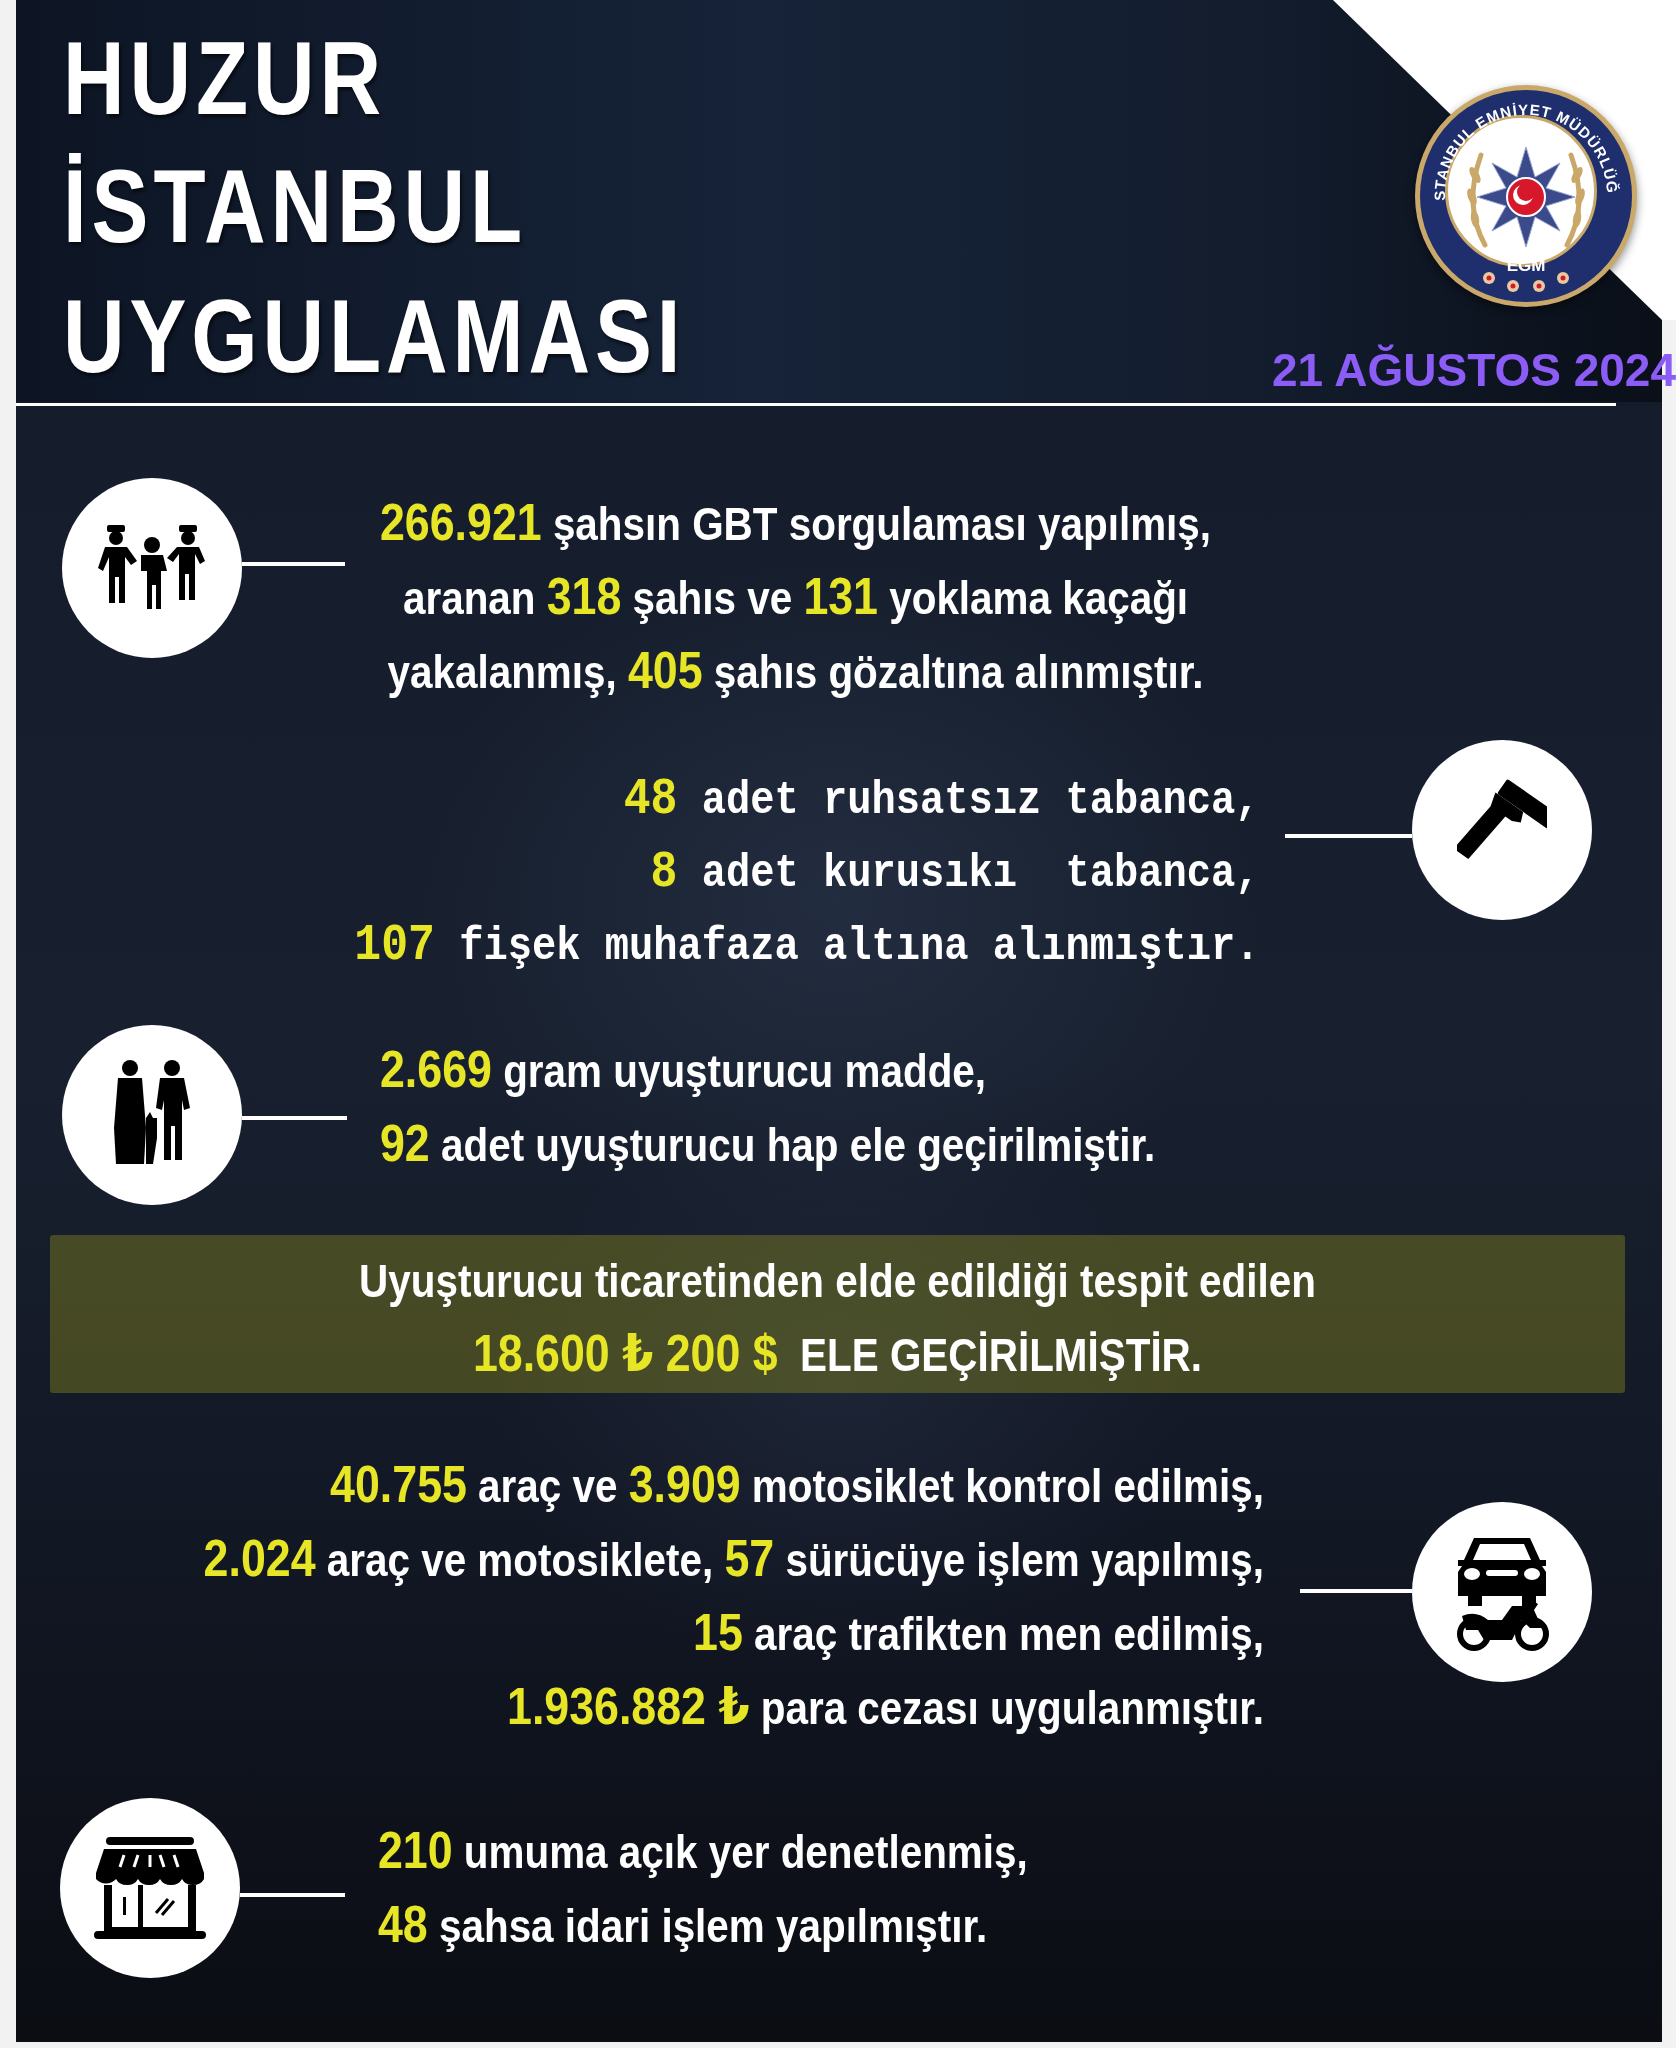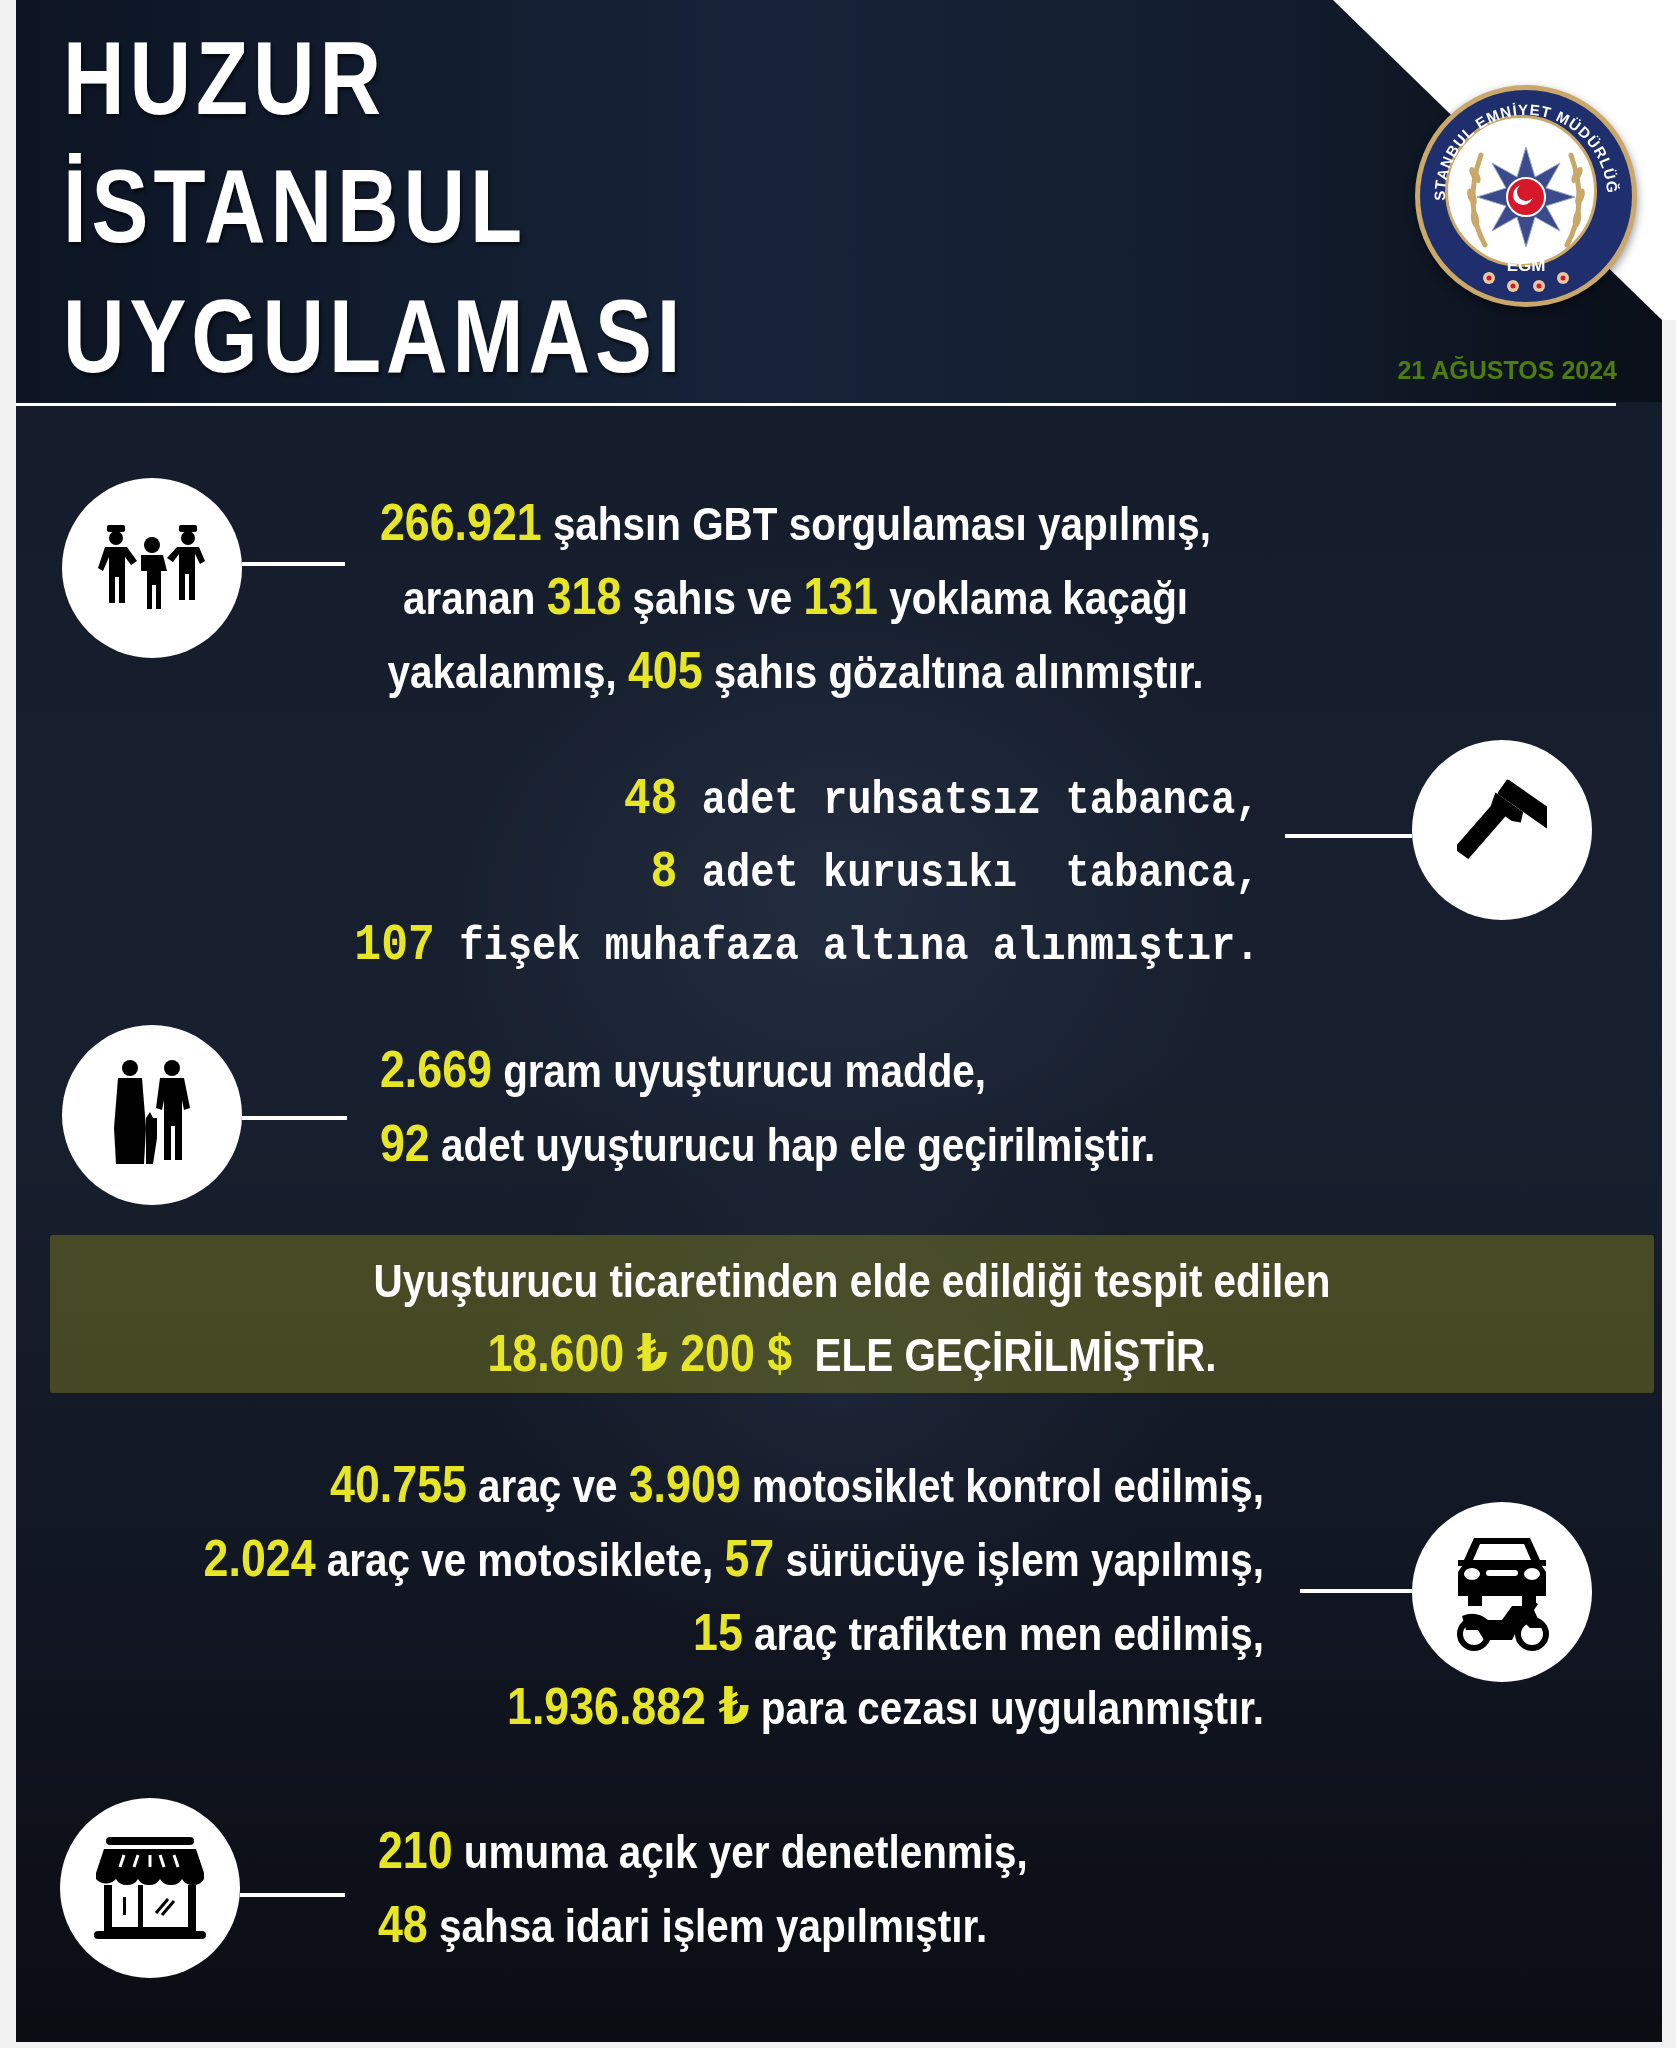--- a/index.html
+++ b/index.html
@@ -34,21 +34,21 @@
   }
   .title-line {
     position:absolute; left:63px; color:#ffffff; font-weight:700;
     font-size:104px; line-height:104px; letter-spacing:6px;
     transform:scaleX(0.82); transform-origin:left center;
     text-shadow: 2px 3px 4px rgba(0,0,0,0.6);
     white-space:nowrap;
   }
   .date {
     position:absolute; left:1272px; top:350px; width:345px; text-align:right;
-    color:#4d7c0f; font-weight:700; font-size:25px; line-height:40px;
+    color:#8b5cf6; font-weight:700; font-size:46px; line-height:40px;
     white-space:nowrap;
   }
   .date-line {
     position:absolute; left:16px; top:403px; width:1600px; height:3px; background:#ffffff;
   }
   .logo {
     position:absolute; left:1415px; top:85px; width:222px; height:222px; border-radius:50%;
     background:#c9a86a;
     box-shadow: 0 4px 10px rgba(0,0,0,0.45);
   }
@@ -70,21 +70,21 @@
 
   .textblock { position:absolute; white-space:nowrap; }
   .line {
     font-weight:700; font-size:47px; line-height:72px; color:#ffffff;
     transform-origin:left center; transform:scaleX(0.86);
   }
   .right .line { transform-origin:right center; text-align:right; }
   .hl { color:#e6e627; font-size:52px; }
   .banner {
     position:absolute; left:50px; top:1235px; width:1575px; height:158px;
-    background:rgba(150,150,30,0.38); border-radius:3px;padding-left:29px;
+    background:rgba(150,150,30,0.38); border-radius:3px;
   }
   .banner .line { text-align:center; transform-origin:center center; }
   .banner-text { position:absolute; left:0; width:100%; }
 </style>
 </head>
 <body>
 
 <div class="panel"></div>
 <div class="body-bg"></div>
 <div class="header"></div>

